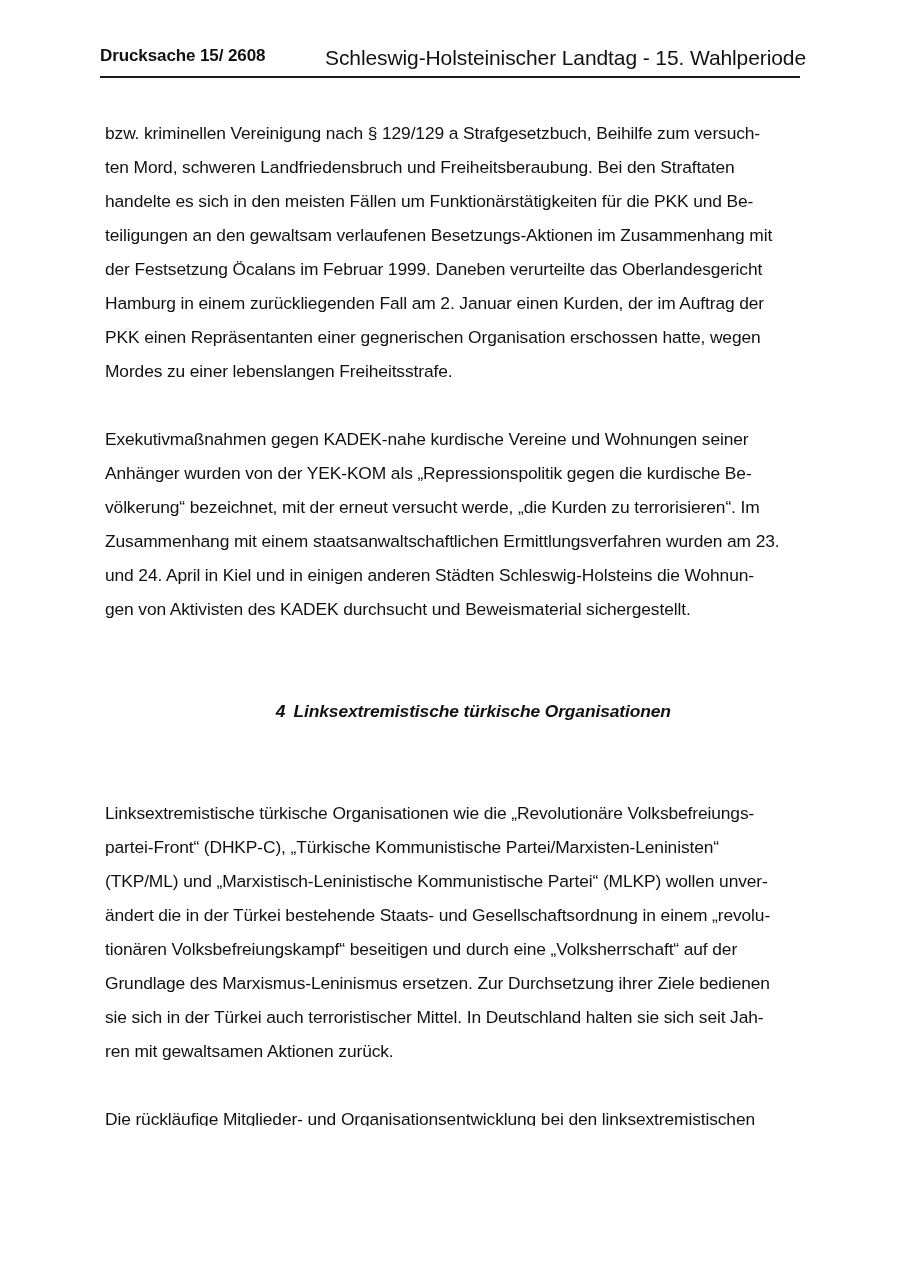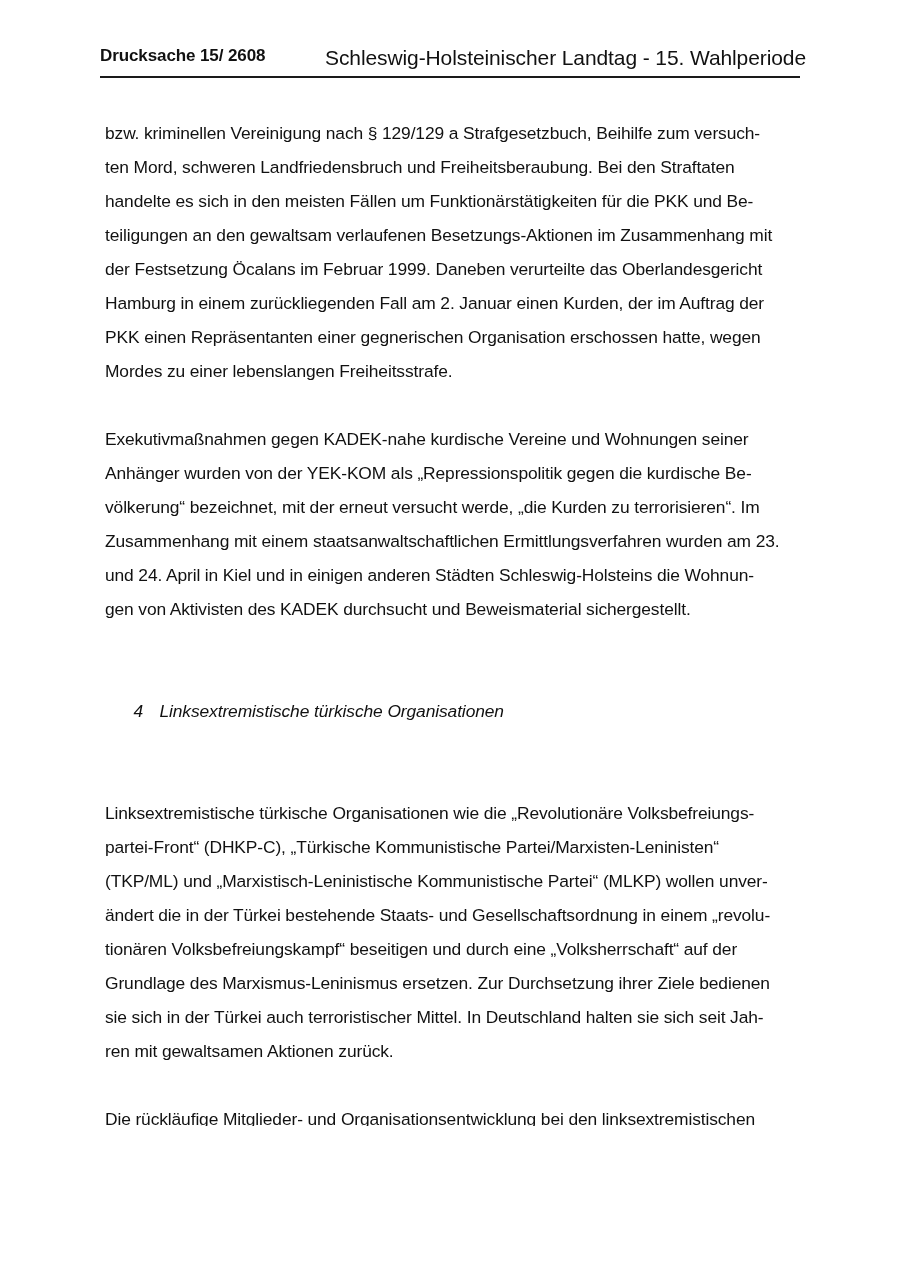--- a/index.html
+++ b/index.html
@@ -66,26 +66,27 @@
     letter-spacing: -0.12px;
     text-align: left;
     margin: 0 0 34px 0;
     white-space: pre-line;
     word-spacing: 0px;
   }
 
   .section-heading {
     font-size: 17.4px;
     line-height: 34px;
-    font-weight: normal;
+    font-weight: bold;
     font-style: italic;
     letter-spacing: -0.1px;
     margin: 0 0 34px 0;
     white-space: pre;
     display: block;
+    text-align: center;
   }
   .section-heading .num {
     display: inline-block;
     min-width: 26px;
   }
 
   
   .page-number {
     position: absolute;
     left: 0;

